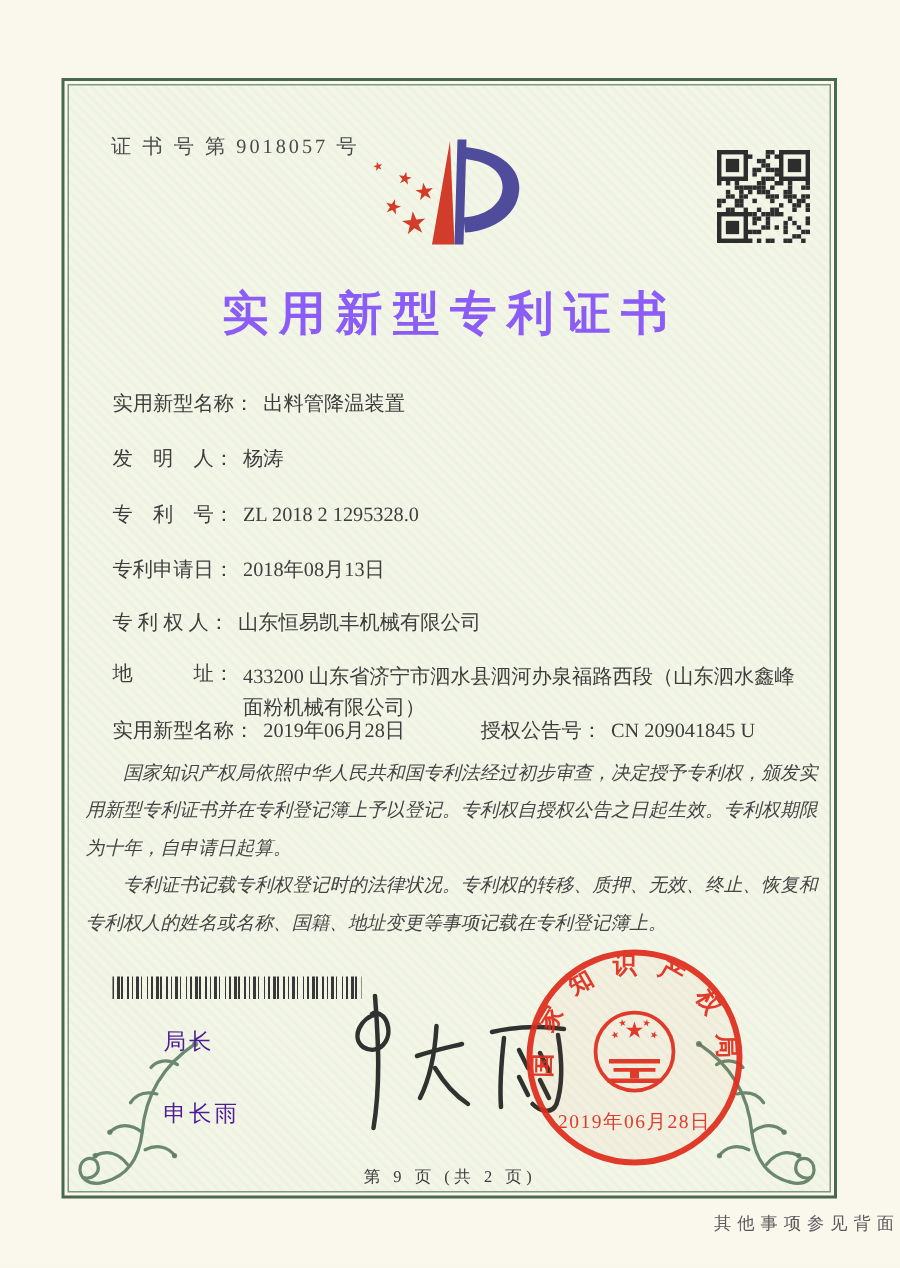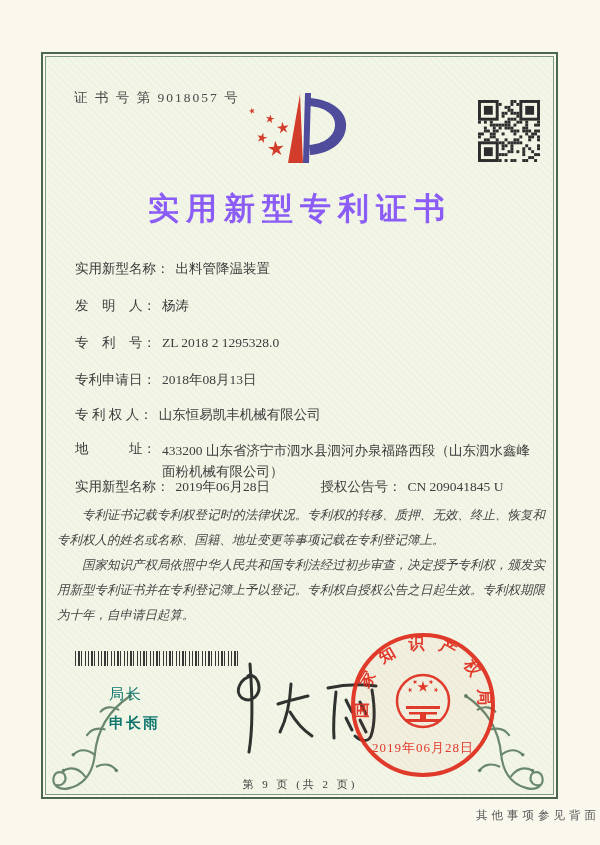--- a/index.html
+++ b/index.html
@@ -48,23 +48,23 @@
     position:absolute;left:75px;top:651px;width:166px;height:15px;
     background:repeating-linear-gradient(90deg,
       #383838 0 1px, rgba(0,0,0,0) 1px 3px,
       #383838 3px 5px, rgba(0,0,0,0) 5px 6px,
       #383838 6px 7px, rgba(0,0,0,0) 7px 10px,
       #383838 10px 11px, rgba(0,0,0,0) 11px 13px);
   }
   .signer{
     position:absolute;left:109px;top:685px;
     font-family:"Liberation Sans","DejaVu Sans",sans-serif;
-    font-size:15px;letter-spacing:2px;color:#0f766e;font-weight:500;
-  }
-  .signer .name{margin-top:10px;font-weight:bold;}
+    font-size:15px;letter-spacing:2px;color:#4c1d95;font-weight:500;
+  }
+  .signer .name{margin-top:29px;}
   .signature{position:absolute;left:222px;top:652px;width:160px;height:110px;}
   .seal{position:absolute;left:348px;top:630px;width:150px;height:150px;opacity:.92;}
   .page-num{
     position:absolute;left:0;right:0;top:777px;text-align:center;
     font-size:11px;letter-spacing:3px;color:#3d3d3d;
   }
   .footer-note{
     position:absolute;left:0;right:0;top:808px;text-align:right;
     font-size:11.5px;letter-spacing:4px;color:#5a5a5a;
   }
@@ -291,22 +291,22 @@
   </div>
   <div class="fld-row addr" style="top:440px">
     <span class="fld-label">地　　　址：</span><span class="fld-value">433200 山东省济宁市泗水县泗河办泉福路西段（山东泗水鑫峰面粉机械有限公司）</span>
   </div>
   <div class="fld-row" style="top:478px">
     <span class="fld-label">实用新型名称：</span><span class="fld-value">2019年06月28日</span>
     <span class="fld-label fld-pair2">授权公告号：</span><span class="fld-value">CN 209041845 U</span>
   </div>
 
   <div class="legal">
+    <p>国家知识产权局依照中华人民共和国专利法经过初步审查，决定授予专利权，颁发实用新型专利证书并在专利登记簿上予以登记。专利权自授权公告之日起生效。专利权期限为十年，自申请日起算。</p>
     <p>专利证书记载专利权登记时的法律状况。专利权的转移、质押、无效、终止、恢复和专利权人的姓名或名称、国籍、地址变更等事项记载在专利登记簿上。</p>
-    <p>国家知识产权局依照中华人民共和国专利法经过初步审查，决定授予专利权，颁发实用新型专利证书并在专利登记簿上予以登记。专利权自授权公告之日起生效。专利权期限为十年，自申请日起算。</p>
   </div>
 
   <div class="barcode"></div>
 
   <div class="signer">
     <div class="title">局长</div>
     <div class="name">申长雨</div>
   </div>
 
   <svg class="signature" viewBox="0 0 160 110">

